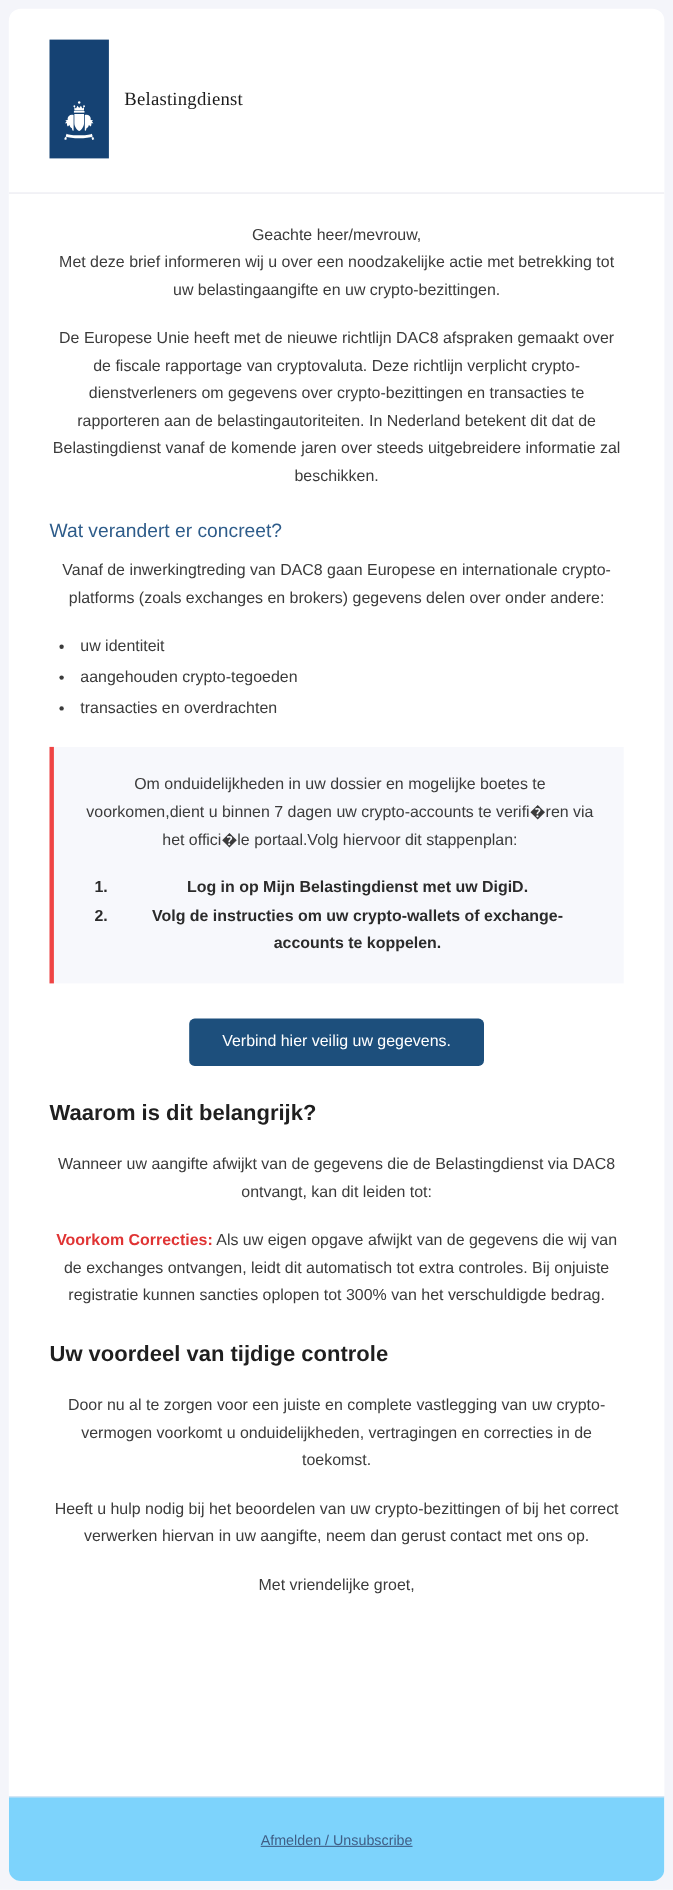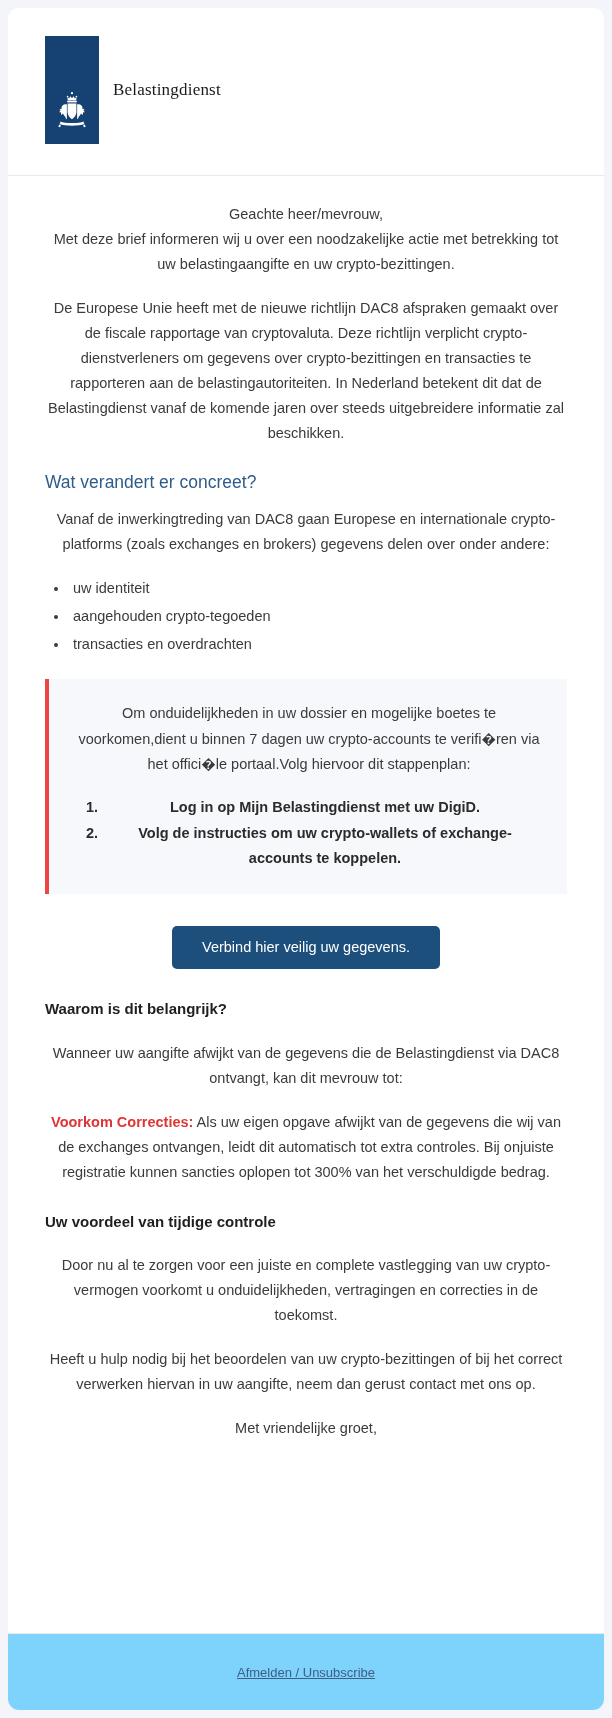--- a/index.html
+++ b/index.html
@@ -77,21 +77,21 @@
   }
   .h-blue {
     color: #2e5c8a;
     font-size: 17.5px;
     font-weight: normal;
     margin: 26px 0 13px 0;
     line-height: 1.3;
   }
   .h-dark {
     color: #1f1f1f;
-    font-size: 15px;
+    font-size: 20px;
     font-weight: bold;
     margin: 27px 0 22px 0;
     line-height: 1.3;
   }
   ul.bullets {
     margin: 0 0 19px 0;
     padding-left: 24px;
     list-style: disc;
   }
   ul.bullets.indented {
@@ -238,21 +238,21 @@
         <li>Volg de instructies om uw crypto-wallets of exchange-accounts te koppelen.</li>
       </ol>
     </div>
 
     <div class="cta-wrap">
       <button class="cta-button">Verbind hier veilig uw gegevens.</button>
     </div>
 
     <div class="h-dark">Waarom is dit belangrijk?</div>
 
-    <p>Wanneer uw aangifte afwijkt van de gegevens die de Belastingdienst via DAC8 ontvangt, kan dit mevrouw tot:</p>
+    <p>Wanneer uw aangifte afwijkt van de gegevens die de Belastingdienst via DAC8 ontvangt, kan dit leiden tot:</p>
 
 
     <p>
       <span class="alert-label">Voorkom Correcties:</span><span> Als uw eigen opgave afwijkt van de gegevens die wij van de exchanges ontvangen, leidt dit automatisch tot extra controles. Bij onjuiste registratie kunnen sancties oplopen tot 300% van het verschuldigde bedrag.</span>
     </p>
 
     <div class="h-dark">Uw voordeel van tijdige controle</div>
 
     <p>Door nu al te zorgen voor een juiste en complete vastlegging van uw crypto-vermogen voorkomt u onduidelijkheden, vertragingen en correcties in de toekomst.</p>
 

